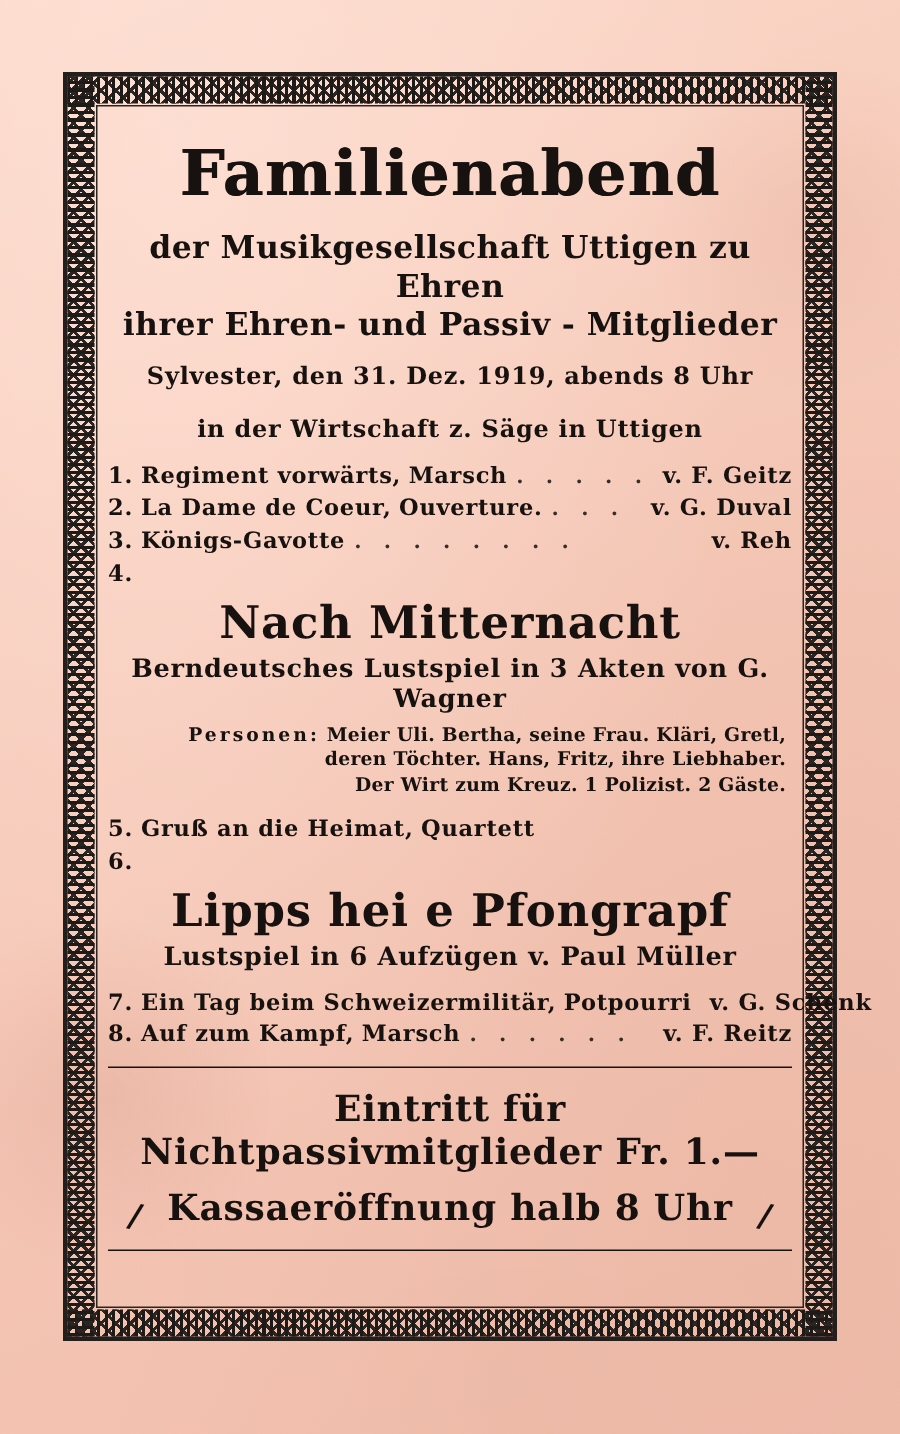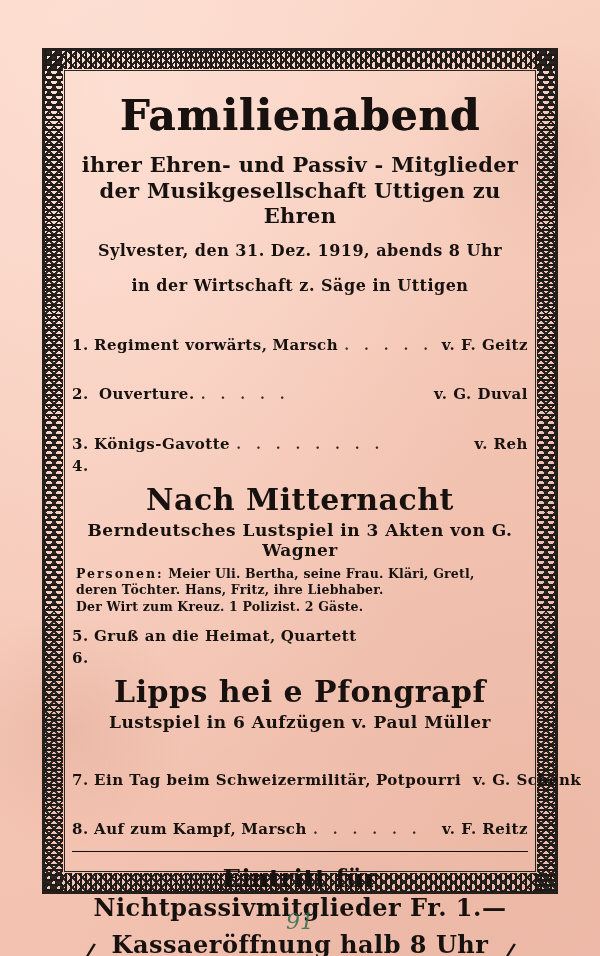--- a/index.html
+++ b/index.html
@@ -155,21 +155,21 @@
   .ttl { white-space: nowrap; }
   .dots {
     flex: 1 1 auto;
     margin: 0 6px;
     overflow: hidden;
     white-space: nowrap;
     letter-spacing: 5px;
     font-size: 14px;
     opacity: 0.85;
   }
-  .comp { flex: 0 0 auto; white-space: nowrap; margin-top: 28px; }
+  .comp { flex: 0 0 auto; white-space: nowrap; }
 
   .big-play {
     font-size: 30px;
     margin-top: 4px;
     letter-spacing: 0.5px;
   }
   .play-sub {
     font-size: 17px;
     margin-top: 3px;
   }
@@ -249,61 +249,62 @@
     <div class="band band-v band-left"></div>
     <div class="band band-v band-right"></div>
     <div class="frame-inner"></div>
   </div>
 
   <div class="content">
 
     <div class="title blackletter">Familienabend</div>
 
     <div class="sub1 blackletter">
+      <div>der Musikgesellschaft Uttigen zu Ehren</div>
       <div>ihrer Ehren- und Passiv - Mitglieder</div>
-      <div>der Musikgesellschaft Uttigen zu Ehren</div>
     </div>
 
     <div class="sub2 blackletter">
       <span>Sylvester, den 31. Dez. 1919, abends 8 Uhr</span>
       <span class="l2">in der Wirtschaft z. Säge in Uttigen</span>
     </div>
 
 
     <div class="list">
 
       <div class="item blackletter">
         <span class="num">1.</span>
         <span class="ttl">Regiment vorwärts,</span>
         <span class="ttl" style="margin-left:5px">Marsch</span>
         <span class="dots">. . . . . .</span>
         <span class="comp">v. F. Geitz</span>
       </div>
 
       <div class="item blackletter">
         <span class="num">2.</span>
+        <span class="ttl">La Dame de Coeur,</span>
         <span class="ttl" style="margin-left:5px">Ouverture.</span>
         <span class="dots">. . . . .</span>
         <span class="comp">v. G. Duval</span>
       </div>
 
       <div class="item blackletter">
         <span class="num">3.</span>
         <span class="ttl">Königs-Gavotte</span>
         <span class="dots">. . . . . . . .</span>
         <span class="comp">v. Reh</span>
       </div>
 
       <div class="item blackletter">
         <span class="num">4.</span>
       </div>
 
       <div class="big-play blackletter" style="text-align:center">Nach Mitternacht</div>
       <div class="play-sub blackletter" style="text-align:center">Berndeutsches Lustspiel in 3 Akten von G. Wagner</div>
-      <div class="persons" style="text-align:left">
+      <div class="persons" style="text-align:right">
         <span class="sp">Personen:</span>
         <span>Meier Uli. Bertha, seine Frau. Kläri, Gretl,</span>
         <div>deren Töchter. Hans, Fritz, ihre Liebhaber.</div>
         <div>Der Wirt zum Kreuz. 1 Polizist. 2 Gäste.</div>
       </div>
 
       <div class="item blackletter" style="margin-top:10px">
         <span class="num">5.</span>
         <span class="ttl">Gruß an die Heimat,</span>
         <span class="ttl" style="margin-left:5px">Quartett</span>
@@ -341,15 +342,14 @@
     <div class="kasse-row">
       <span class="slash l">/</span>
       <span class="kasse blackletter">Kassaeröffnung halb 8 Uhr</span>
       <span class="slash r">/</span>
     </div>
 
     <div class="rule thin" style="margin-top:14px"></div>
 
   </div>
 
-  <div class="scribble">91</div>
 
 </div>
 
 </body></html>

